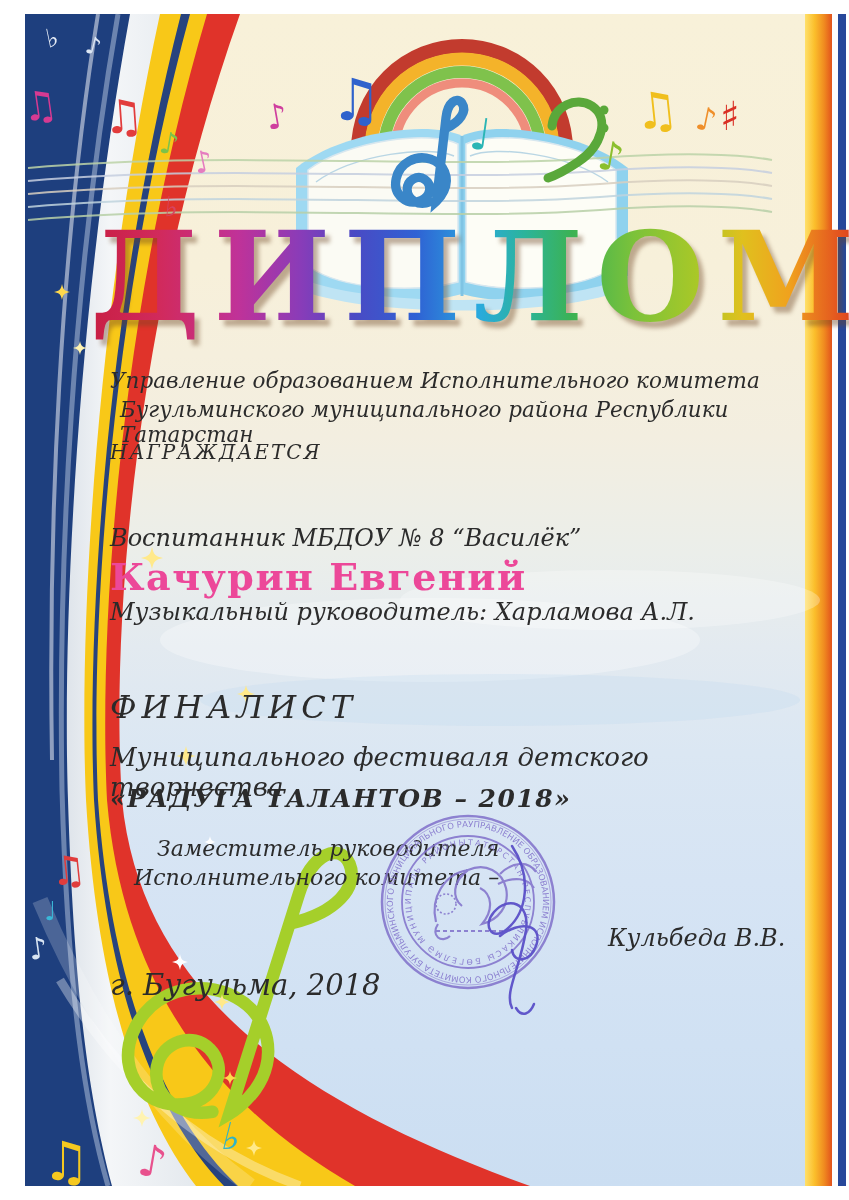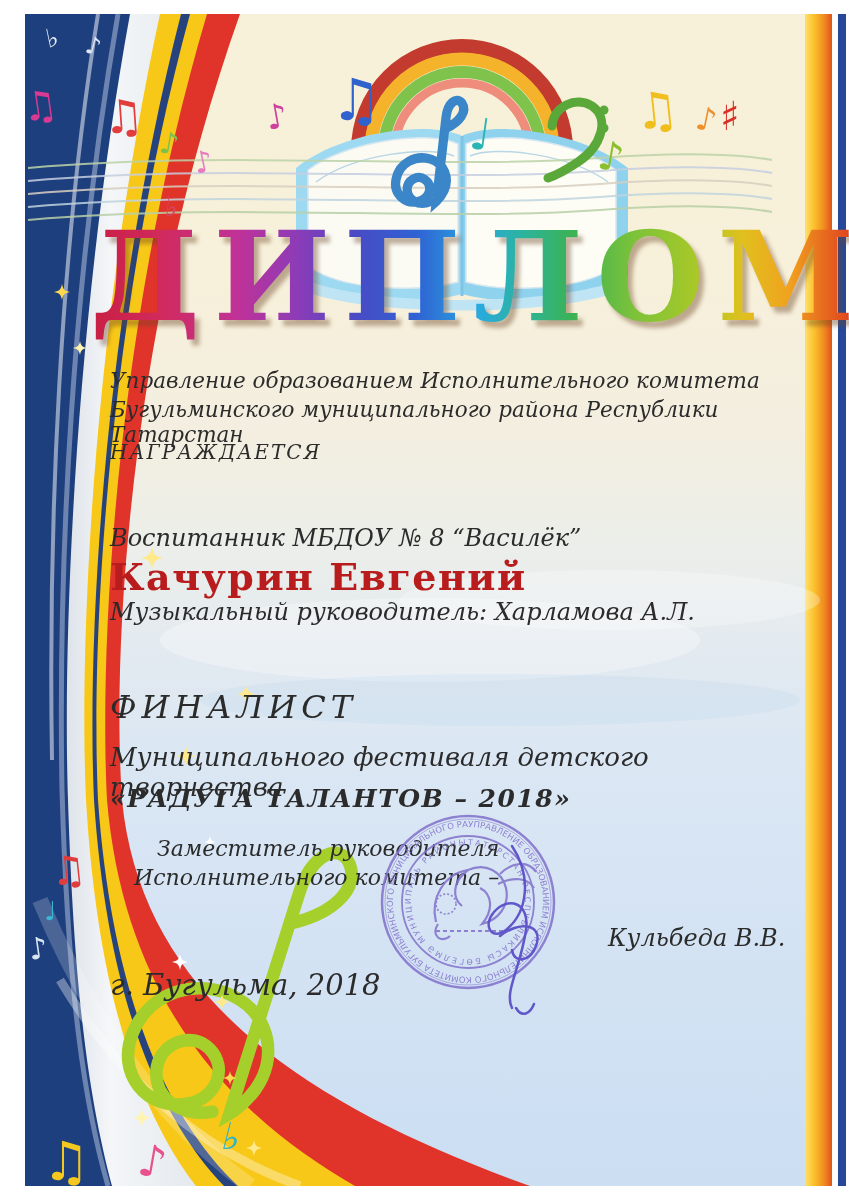--- a/index.html
+++ b/index.html
@@ -10,24 +10,24 @@
   svg.layer{position:absolute;left:0;top:0;pointer-events:none;}
   .content{position:absolute;left:0;top:0;width:849px;height:1200px;color:#2b2b2b;}
   .line{position:absolute;left:110px;width:680px;text-align:left;}
   .it{font-style:italic;}
   .title-row{position:absolute;left:90px;top:212px;width:700px;text-align:right;}
   .title-text{display:inline-block;font-family:"DejaVu Serif",serif;font-weight:bold;font-size:124px;line-height:1.05;letter-spacing:13px;
     background:linear-gradient(90deg,#c81f44 0%,#d12a5c 9%,#c03298 19%,#8a3cb8 27%,#4a4ac4 34%,#2f62d4 42%,#2aaade 50%,#2cb49a 56%,#3bb254 62%,#7cc23a 70%,#a8c828 78%,#e0c01e 84%,#f0a21e 90%,#e4581f 96%,#d9301f 100%);
     -webkit-background-clip:text;background-clip:text;color:transparent;
     filter:drop-shadow(5px 6px 2px rgba(110,70,35,.42));}
   .org1{top:368px;font-size:21.5px;}
-  .org2{top:397px;font-size:21.5px;}
+  .org2{top:397px;font-size:21.5px;padding-left:10px;}
   .awarded{top:440px;font-size:20px;letter-spacing:2px;}
   .affil{top:524px;font-size:24px;}
-  .name{top:554px;font-size:38px;font-weight:bold;color:#b91c1c;letter-spacing:1.5px;font-family:"DejaVu Serif",serif;}
+  .name{top:554px;font-size:38px;font-weight:bold;color:#ec4899;letter-spacing:1.5px;font-family:"DejaVu Serif",serif;}
   .teacher{top:598px;font-size:24px;}
   .award{top:688px;font-size:32px;letter-spacing:5px;font-weight:500;}
   .fest{top:742px;font-size:26px;}
   .festname{top:784px;font-size:25px;font-weight:bold;letter-spacing:1.5px;}
   .city{top:968px;font-size:29px;font-style:italic;}
   .sigblock{position:absolute;left:126px;top:834px;font-size:22px;font-style:italic;line-height:29px;text-align:right;}
   .sigblock .s2{margin-left:8px;}
   .signame{position:absolute;left:608px;top:892px;font-size:24px;font-style:italic;margin-top:32px;}
 </style>
 </head>

